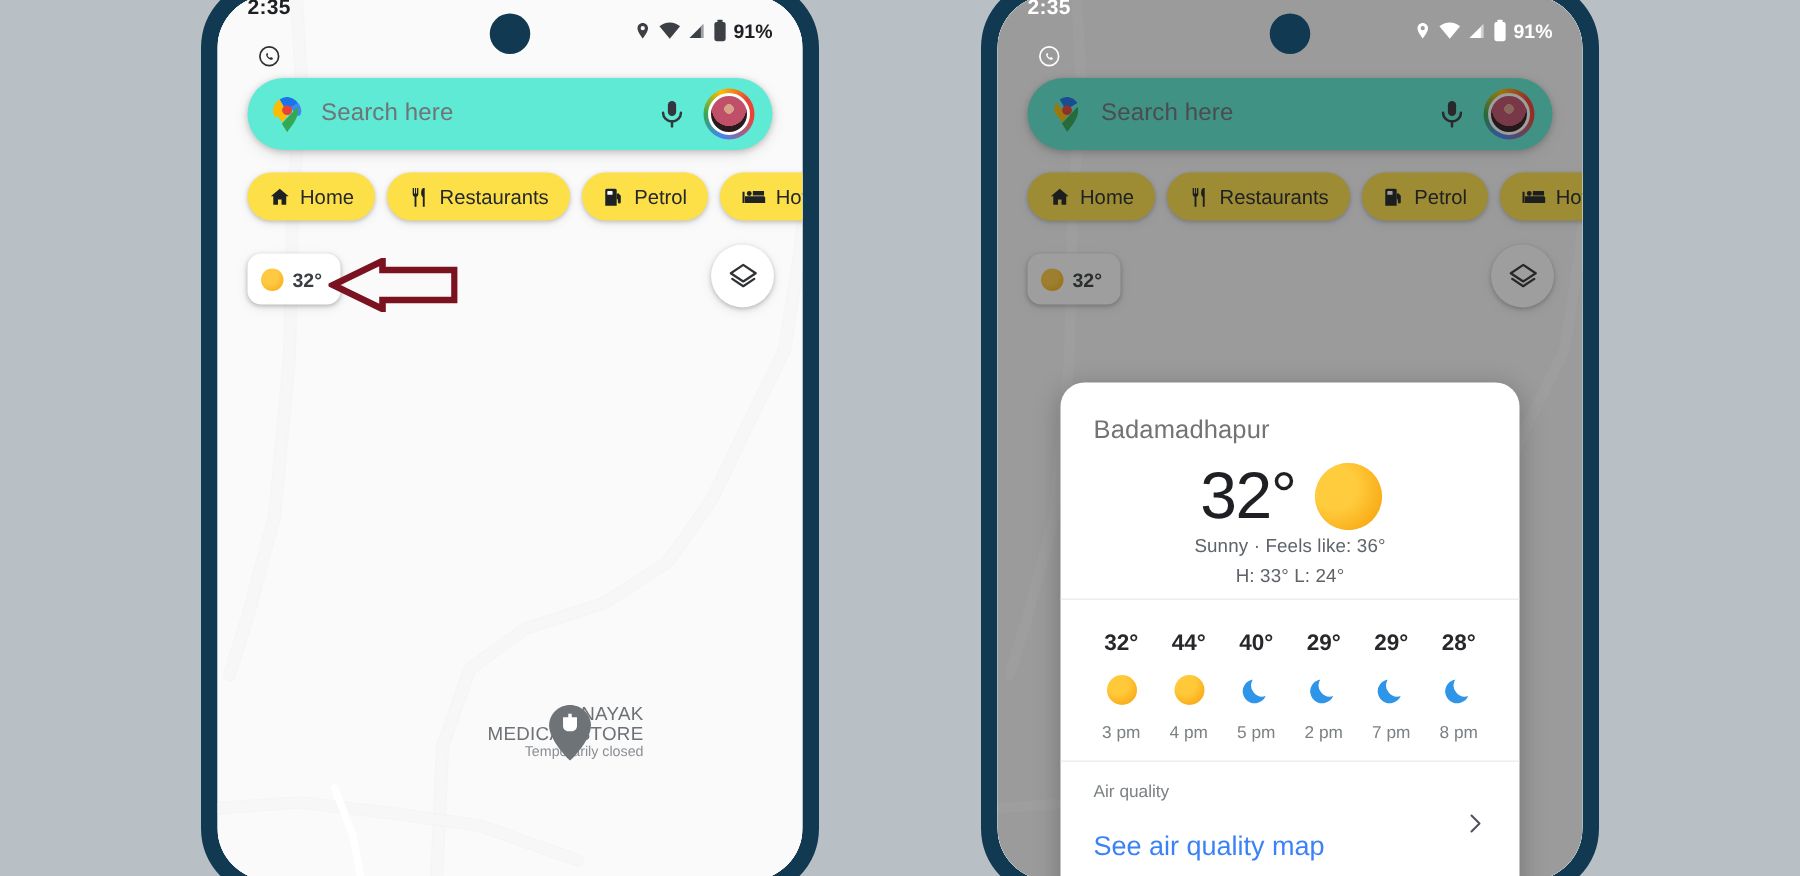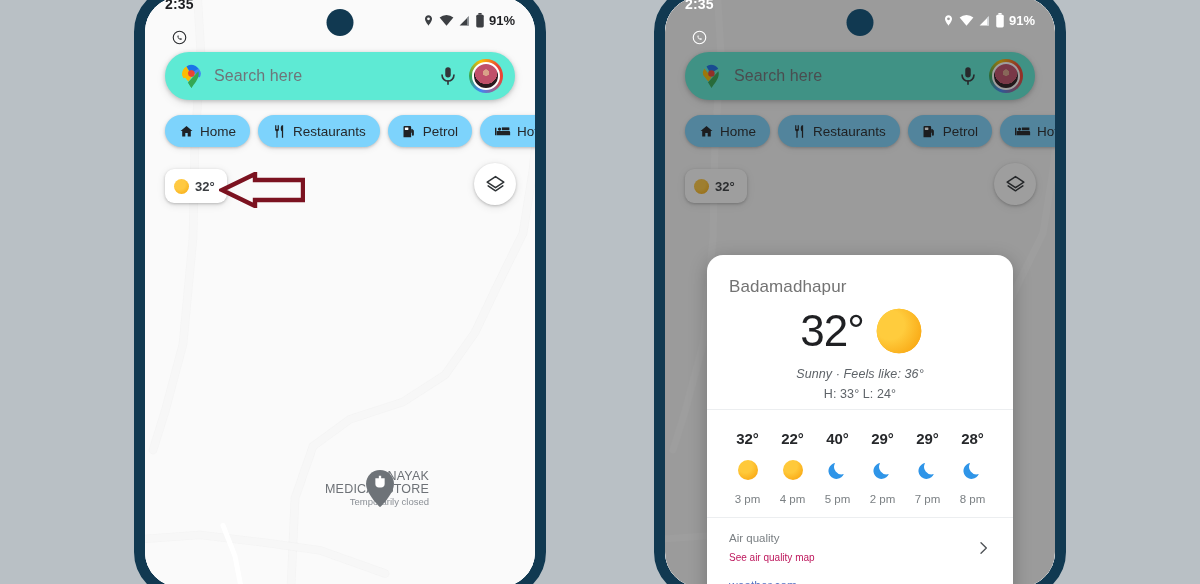--- a/index.html
+++ b/index.html
@@ -88,21 +88,21 @@
     background: radial-gradient(circle at 50% 36%, #d9a188 0 16%, #c0506a 17% 58%, #2a1a1e 59% 100%);
     border: 2px solid #fff;
   }
 
   
   .chips {
     position: absolute; top: 118px; left: 20px; right: 0; height: 32px;
     display: flex; gap: 8px; z-index: 5;
   }
   .chip {
-    background: #7dd3fc; border-radius: 18px; height: 32px;
+    background: #fde047; border-radius: 18px; height: 32px;
     display: flex; align-items: center; gap: 6px;
     padding: 0 14px; flex: 0 0 auto;
     box-shadow: 0 1px 3px rgba(0,0,0,.20), 0 2px 7px rgba(0,0,0,.08);
   }
   .chip-label { font-size: 13.5px; color: #25282b; white-space: nowrap; }
   .chip svg { flex: 0 0 auto; }
 
   
   .weather-chip {
     position: absolute; top: 172px; left: 20px;
@@ -158,21 +158,21 @@
   .wc-sun::before, .wc-sun::after {
     content: ""; position: absolute; inset: -3px;
     border-radius: 50%;
     background: radial-gradient(circle at 36% 30%, #ffcc3d 0 34%, #f79c06 100%);
   }
   .wc-sun::before { transform: rotate(22deg) scale(.93); }
   .wc-sun::after  { transform: rotate(-22deg) scale(.93); }
   .wc-cond, .wc-hl {
     text-align: center; font-size: 12.5px; color: #5e6368; letter-spacing: .1px;
   }
-  .wc-cond { margin-top: 14px; font-style: italic; }
+  .wc-cond { margin-top: 4px; }
   .wc-hl { margin-top: 6px; }
 
   .wc-hours {
     display: flex; justify-content: space-between;
     padding: 20px 18px 12px 18px; margin-top: 8px;
     border-top: 1px solid #eceef0;
   }
   .hour { display: flex; flex-direction: column; align-items: center; gap: 12px; width: 46px; }
   .hour-temp { font-size: 15px; font-weight: 600; color: #26282b; }
   .hour-time { font-size: 11.5px; color: #7b8084; }
@@ -181,21 +181,21 @@
     width: 20px; height: 20px; border-radius: 50%;
     background: radial-gradient(circle at 36% 30%, #ffc93a 0 36%, #f79c06 100%);
   }
 
   .wc-aq {
     display: flex; align-items: center; justify-content: space-between;
     padding: 14px 22px 10px 22px;
     border-top: 1px solid #eceef0;
   }
   .aq-label { font-size: 11.5px; color: #7b8084; }
-  .aq-value { font-size: 10px; color: #be185d; margin-top: 8px; }
+  .aq-value { font-size: 18px; color: #3b82f6; margin-top: 20px; }
   .wc-source {
     padding: 6px 22px 0 22px;
     font-size: 12px; color: #5b77c4;
   }
 </style>
 </head>
 <body>
 
 <div class="stage">
 
@@ -448,21 +448,21 @@
 
         <div class="wc-hours">
           <div class="hour">
             <span class="hour-temp">32°</span>
             <span class="hour-icon">
                 <span class="ic-sun"></span>
               </span>
             <span class="hour-time">3 pm</span>
           </div>
           <div class="hour">
-            <span class="hour-temp">22°</span>
+            <span class="hour-temp">44°</span>
             <span class="hour-icon">
                 <span class="ic-sun"></span>
               </span>
             <span class="hour-time">4 pm</span>
           </div>
           <div class="hour">
             <span class="hour-temp">40°</span>
             <span class="hour-icon">
               <svg width="20" height="20" viewBox="0 0 24 24">
                   <path d="M19 16.8A9 9 0 0 1 8.6 3.6a9.6 9.6 0 1 0 10.4 13.2z" fill="#2f95e8"></path>

